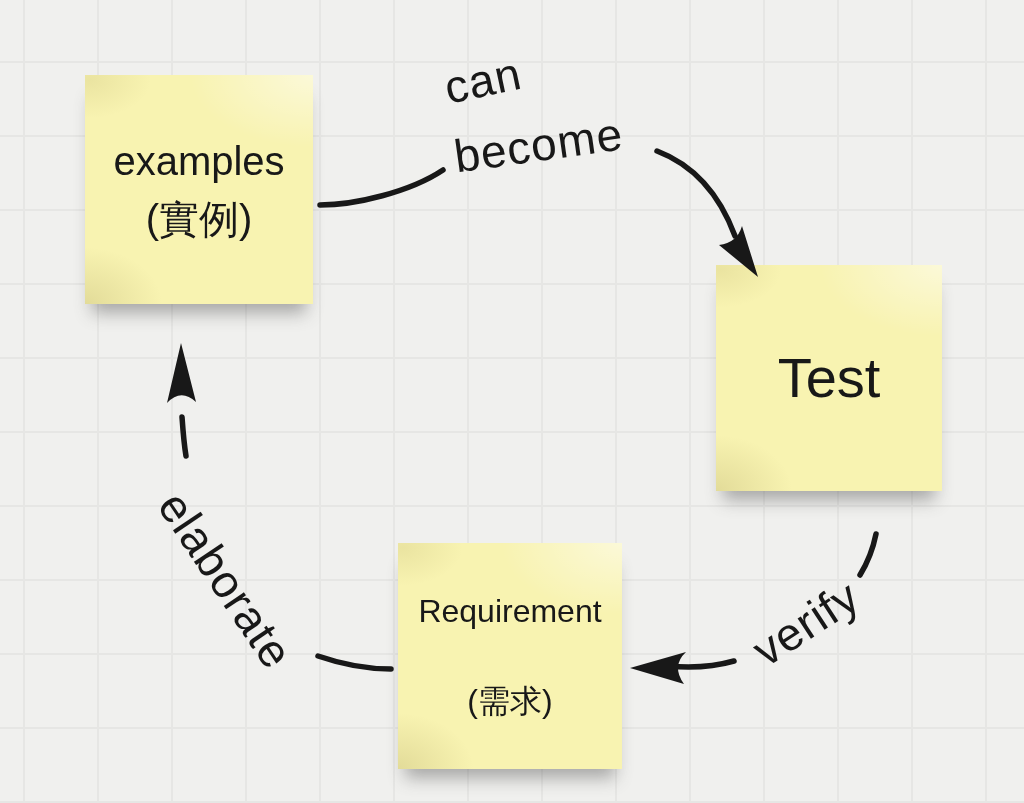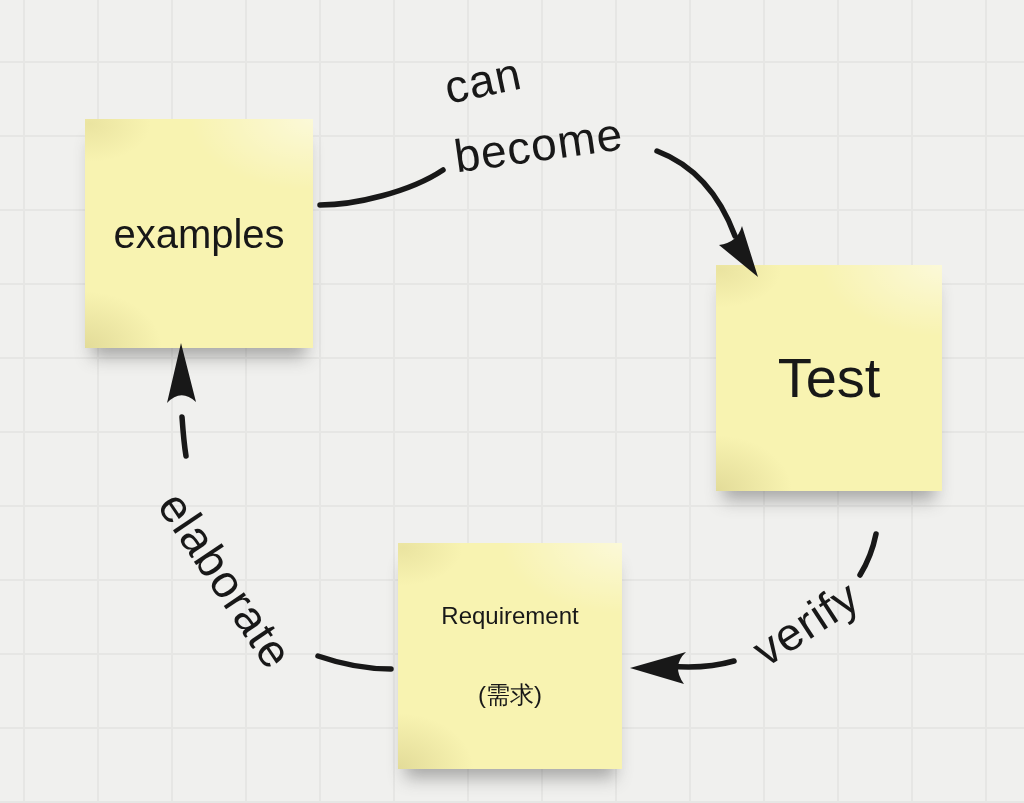--- a/index.html
+++ b/index.html
@@ -35,29 +35,29 @@
     background:
       radial-gradient(120% 70% at 100% 0%, rgba(255,255,255,0.50) 0%, rgba(255,255,255,0) 45%),
       radial-gradient(52% 38% at 0% 100%, rgba(140,125,55,0.20) 0%, rgba(140,125,55,0) 65%),
       radial-gradient(45% 28% at 2% 2%, rgba(150,135,60,0.14) 0%, rgba(150,135,60,0) 60%),
       var(--note-fill);
     box-shadow: 0 16px 16px -7px rgba(70,70,70,0.42);
     color: var(--ink);
   }
   .note-examples {
     left: 85px; top: 75px; width: 228px; height: 229px;
-    font-size: 40px; line-height: 1.45; margin-top: 44px;
+    font-size: 40px; line-height: 1.45;
   }
   .note-test {
     left: 716px; top: 265px; width: 226px; height: 226px;
     font-size: 56px; line-height: 1.62;
   }
   .note-requirement {
     left: 398px; top: 543px; width: 224px; height: 226px;
-    font-size: 24px; line-height: 1.45; gap: 44px;
+    font-size: 32px; line-height: 1.45; gap: 44px;
   }
   .arrows {
     position: absolute;
     left: 0; top: 0;
     width: 1024px; height: 803px;
     pointer-events: none;
   }
   .arrow-stroke {
     fill: none;
     stroke: var(--ink);
@@ -81,20 +81,21 @@
   .label-verify   { left: 742px; top: 598px; width: 128px; text-align: center; transform: rotate(-33deg); }
   .label-elaborate{ left: 113px; top: 555px; width: 225px; text-align: center; transform: rotate(56deg); }
 </style>
 </head>
 <body>
 
 <div class="board">
 
   <div class="note note-examples">
     <div>examples</div>
+    <div>(實例)</div>
   </div>
 
   <div class="note note-test">
     <div>Test</div>
   </div>
 
   <div class="note note-requirement">
     <div>Requirement</div>
     <div>(需求)</div>
   </div>

